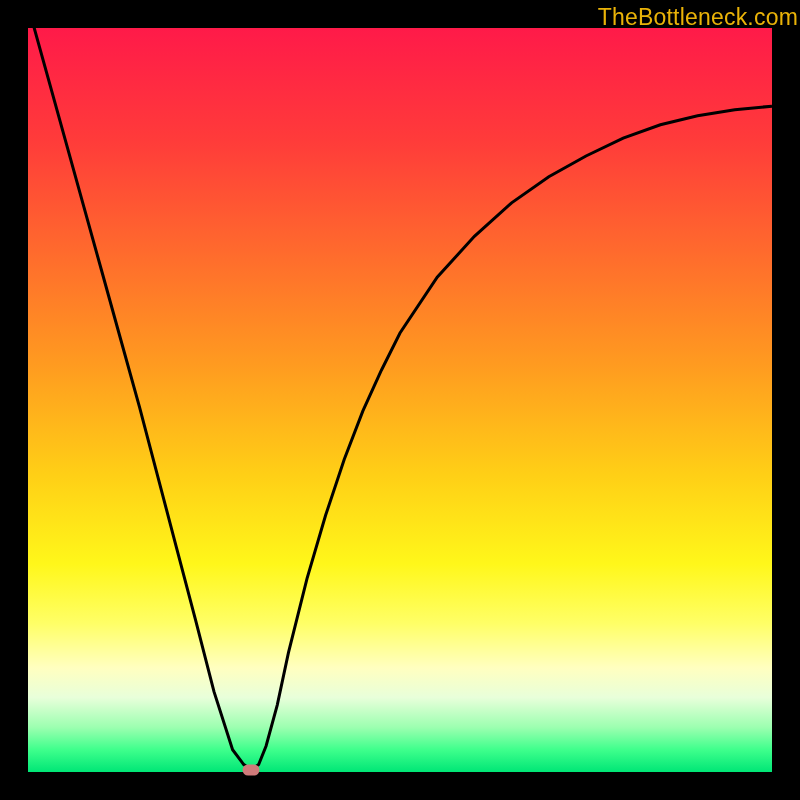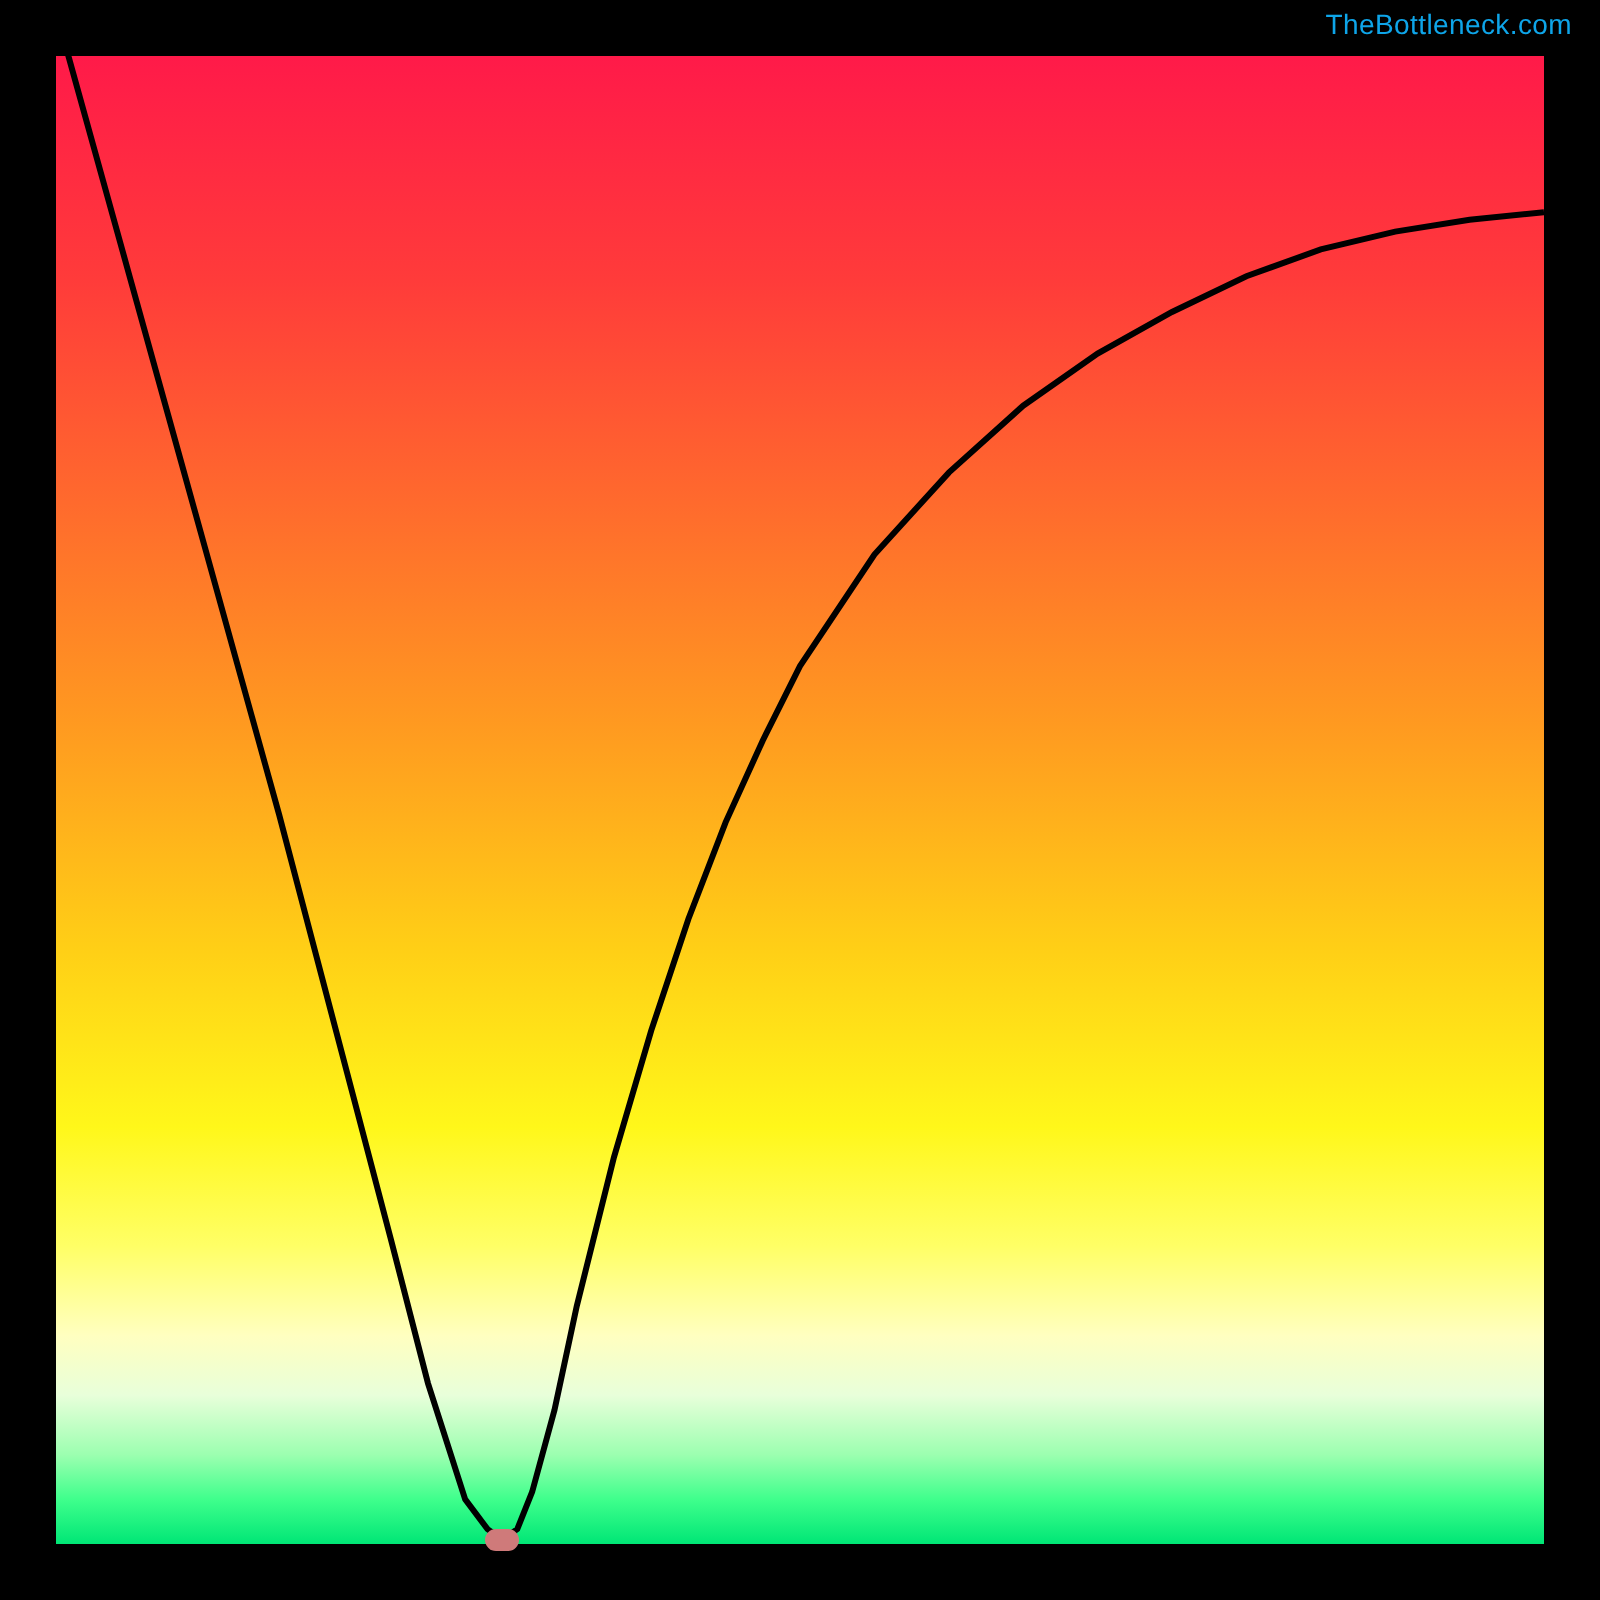--- a/index.html
+++ b/index.html
@@ -7,23 +7,23 @@
     width: 800px;
     height: 800px;
     background: #000;
     position: relative;
     font-family: Arial, sans-serif;
     overflow: hidden;
   }
   .watermark {
     position: absolute;
     top: 4px;
-    right: 14px;
-    color: #0ea5e9;
-    font-size: 14px;
+    right: 2px;
+    color: #eab308;
+    font-size: 23px;
     font-weight: 400;
     z-index: 10;
     letter-spacing: 0.2px;
   }
   .plot-area {
     position: absolute;
     left: 28px;
     top: 28px;
     width: 744px;
     height: 744px;

